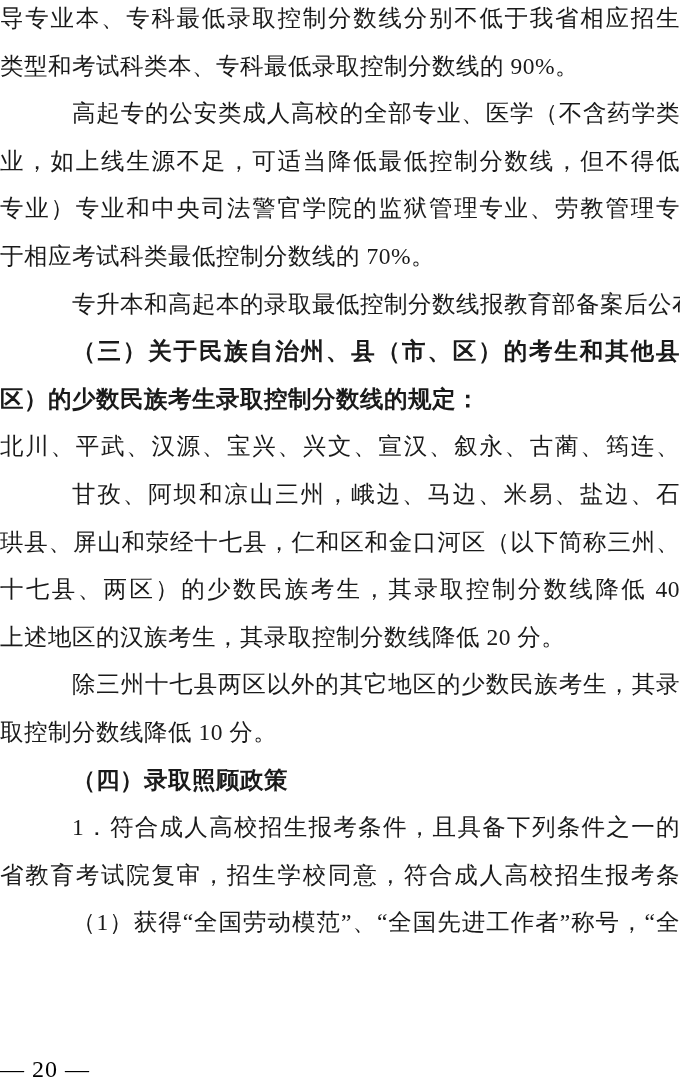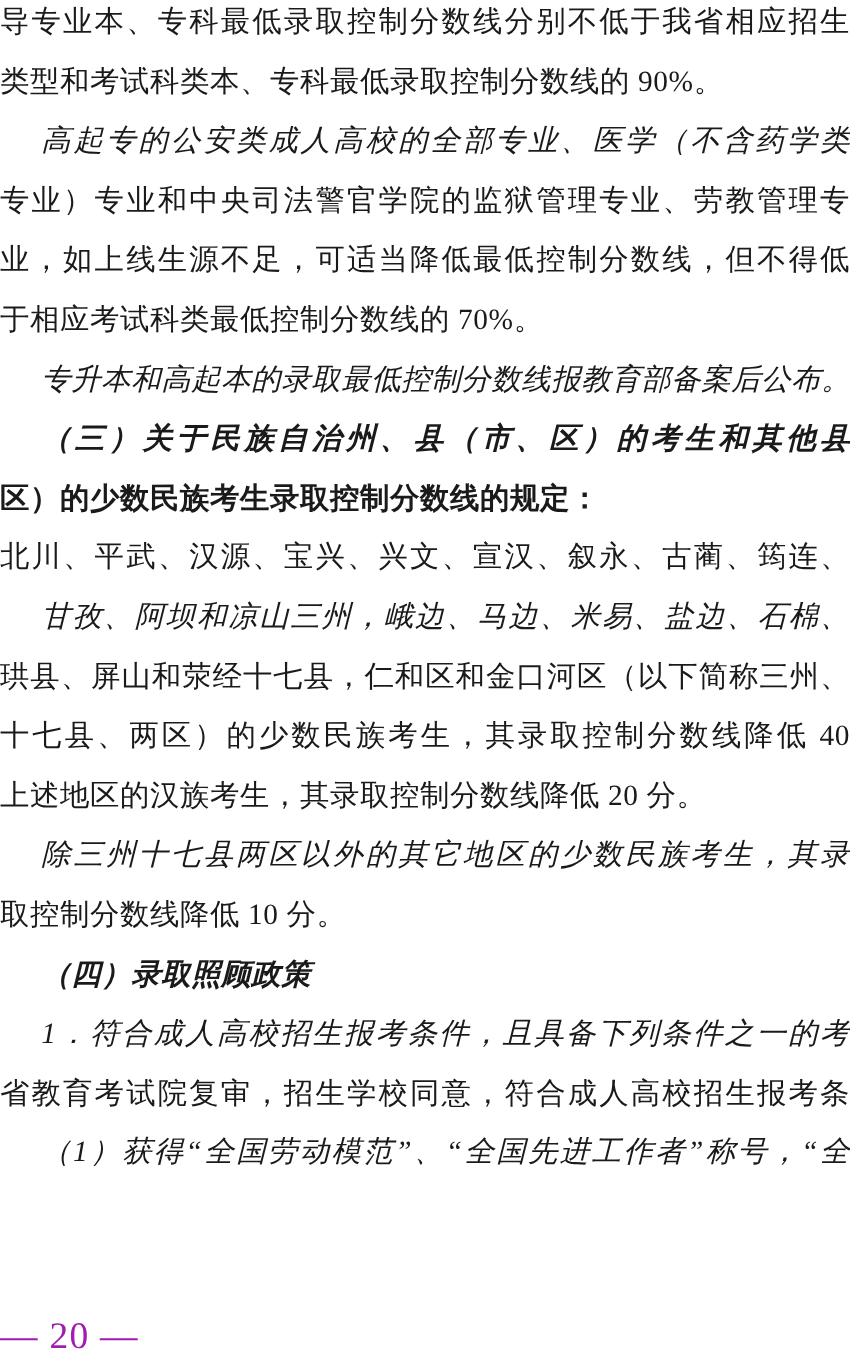--- a/index.html
+++ b/index.html
@@ -31,47 +31,46 @@
   }
   
   .line.j {
     white-space: normal;
     text-align: justify;
     text-align-last: justify;
     overflow: hidden;
   }
   
   .line.ind {
-    padding-left: 33px;
-    font-style: italic;
+    padding-left: 72px;
   }
   .line.b {
     font-weight: 700;
   }
   .pageno {
     position: absolute;
     left: 0;
     bottom: 2px;
     height: 32px;
     line-height: 32px;
-    font-size: 30px;
+    font-size: 24px;
     letter-spacing: 1px;
-    color: #a21caf;
+    color: #000000;
   }
 </style>
 </head>
 <body>
 
 <div class="page">
   <div class="content" id="doc-lines">
       <div class="line j">导专业本、专科最低录取控制分数线分别不低于我省相应招生</div>
       <div class="line">类型和考试科类本、专科最低录取控制分数线的 90%。</div>
       <div class="line j ind">高起专的公安类成人高校的全部专业、医学（不含药学类</div>
+      <div class="line j">业，如上线生源不足，可适当降低最低控制分数线，但不得低</div>
       <div class="line j">专业）专业和中央司法警官学院的监狱管理专业、劳教管理专</div>
-      <div class="line j">业，如上线生源不足，可适当降低最低控制分数线，但不得低</div>
       <div class="line">于相应考试科类最低控制分数线的 70%。</div>
       <div class="line ind">专升本和高起本的录取最低控制分数线报教育部备案后公布。</div>
       <div class="line j ind b">（三）关于民族自治州、县（市、区）的考生和其他县（市、</div>
       <div class="line b">区）的少数民族考生录取控制分数线的规定：</div>
       <div class="line j">北川、平武、汉源、宝兴、兴文、宣汉、叙永、古蔺、筠连、</div>
       <div class="line j ind">甘孜、阿坝和凉山三州，峨边、马边、米易、盐边、石棉、</div>
       <div class="line j">珙县、屏山和荥经十七县，仁和区和金口河区（以下简称三州、</div>
       <div class="line j">十七县、两区）的少数民族考生，其录取控制分数线降低 40 分；</div>
       <div class="line">上述地区的汉族考生，其录取控制分数线降低 20 分。</div>
       <div class="line j ind">除三州十七县两区以外的其它地区的少数民族考生，其录</div>

